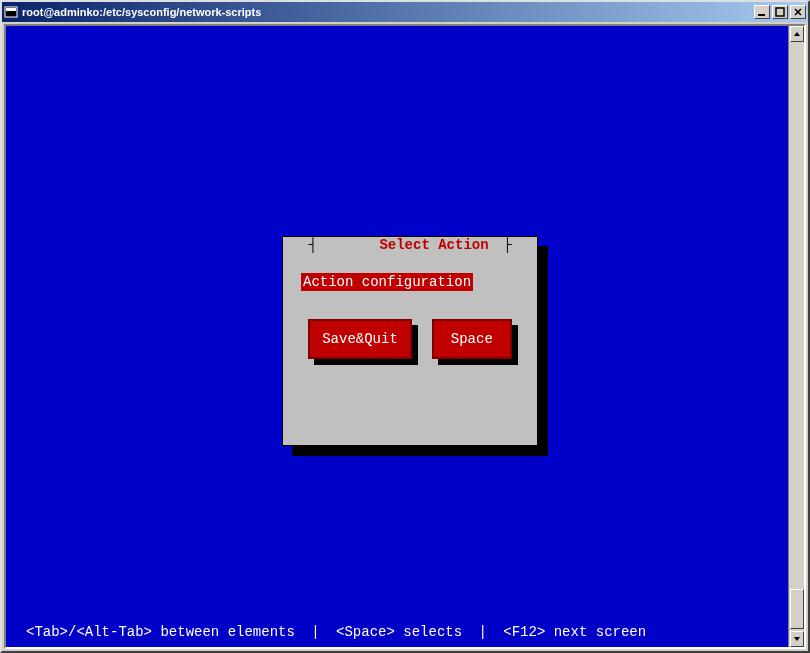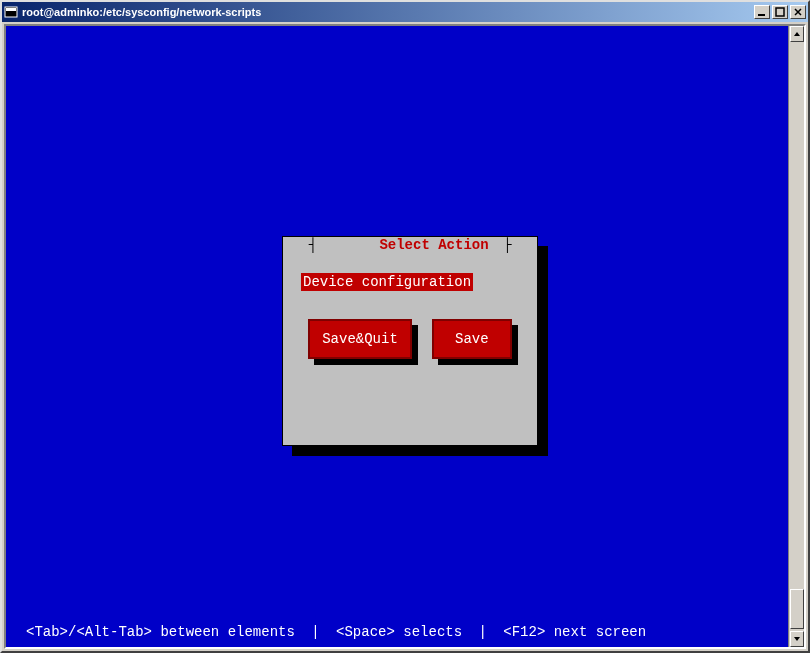--- a/index.html
+++ b/index.html
@@ -226,30 +226,30 @@
     <div class="dialog-wrapper">
       <div class="dialog-shadow"></div>
       <div class="dialog">
         <div class="dialog-title-wrap">
           <span class="dialog-title-pipe">┤</span>
           <span class="dialog-title-text">Select Action</span>
           <span class="dialog-title-pipe">├</span>
         </div>
         <div class="dialog-body">
           <div class="menu-list">
-            <div><span class="menu-item selected">Device configuration</span></div>
+            <div><span class="menu-item selected">Action configuration</span></div>
           </div>
           <div class="button-row">
             <div class="btn-wrapper">
               <div class="btn-shadow"></div>
               <button class="ncurses-btn">Save&amp;Quit</button>
             </div>
             <div class="btn-wrapper">
               <div class="btn-shadow"></div>
-              <button class="ncurses-btn">Save</button>
+              <button class="ncurses-btn">Space</button>
             </div>
           </div>
         </div>
       </div>
     </div>
 
     <div class="footer">
       <span>&lt;Tab&gt;/&lt;Alt-Tab&gt; between elements</span>
       <span class="sep">|</span>
       <span>&lt;Space&gt; selects</span>

